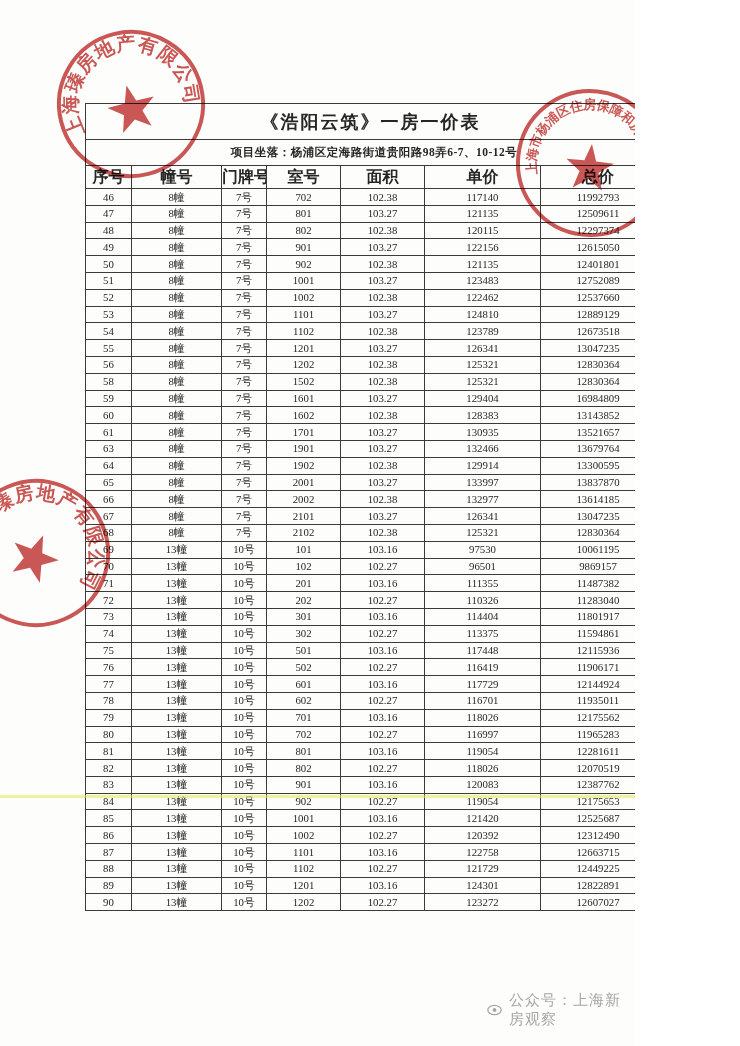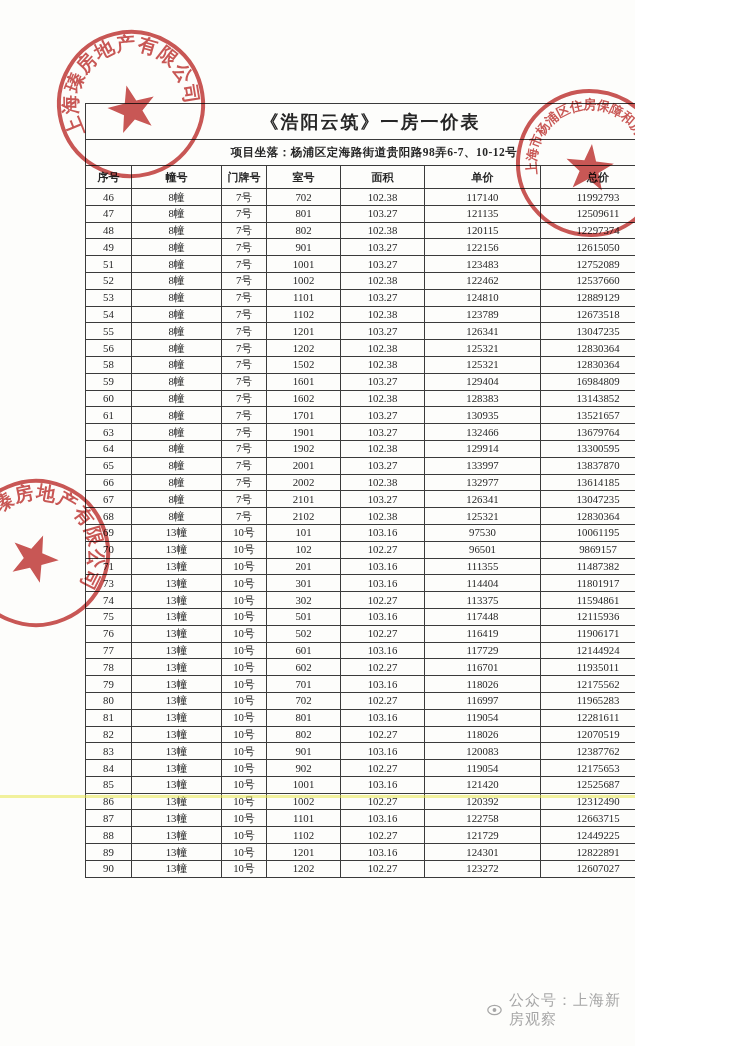--- a/index.html
+++ b/index.html
@@ -24,21 +24,21 @@
     text-align:center; color:#262626;
     overflow:hidden; white-space:nowrap;
   }
   .title-cell {
     height:36px; font-size:18px; font-weight:bold; letter-spacing:2px;
   }
   .loc-cell {
     height:26px; font-size:11.5px; font-weight:bold;
     text-align:left; padding-left:7px; letter-spacing:0.5px;
   }
-  .header-row th { height:23px; font-size:11px; font-weight:bold;font-family:Liberation Mono, monospace; }
+  .header-row th { height:23px; font-size:16px; font-weight:bold;font-family:Liberation Mono, monospace; }
   .price-table tbody td {
     height:16.8px; font-size:10.8px; line-height:1; padding:0;
   }
 
   
   .stamp {
     position:absolute; width:152px; height:152px;
     opacity:0.82; mix-blend-mode:multiply; pointer-events:none;
   }
   .stamp-a { left:55px;  top:28px;  transform:rotate(-14deg); }
@@ -141,20 +141,29 @@
         <tr>
           <td>49</td>
           <td>8幢</td>
           <td>7号</td>
           <td>901</td>
           <td>103.27</td>
           <td>122156</td>
           <td>12615050</td>
         </tr>
         <tr>
+          <td>50</td>
+          <td>8幢</td>
+          <td>7号</td>
+          <td>902</td>
+          <td>102.38</td>
+          <td>121135</td>
+          <td>12401801</td>
+        </tr>
+        <tr>
           <td>51</td>
           <td>8幢</td>
           <td>7号</td>
           <td>1001</td>
           <td>103.27</td>
           <td>123483</td>
           <td>12752089</td>
         </tr>
         <tr>
           <td>52</td>
@@ -310,20 +319,29 @@
           <td>9869157</td>
         </tr>
         <tr>
           <td>71</td>
           <td>13幢</td>
           <td>10号</td>
           <td>201</td>
           <td>103.16</td>
           <td>111355</td>
           <td>11487382</td>
+        </tr>
+        <tr>
+          <td>72</td>
+          <td>13幢</td>
+          <td>10号</td>
+          <td>202</td>
+          <td>102.27</td>
+          <td>110326</td>
+          <td>11283040</td>
         </tr>
         <tr>
           <td>73</td>
           <td>13幢</td>
           <td>10号</td>
           <td>301</td>
           <td>103.16</td>
           <td>114404</td>
           <td>11801917</td>
         </tr>

